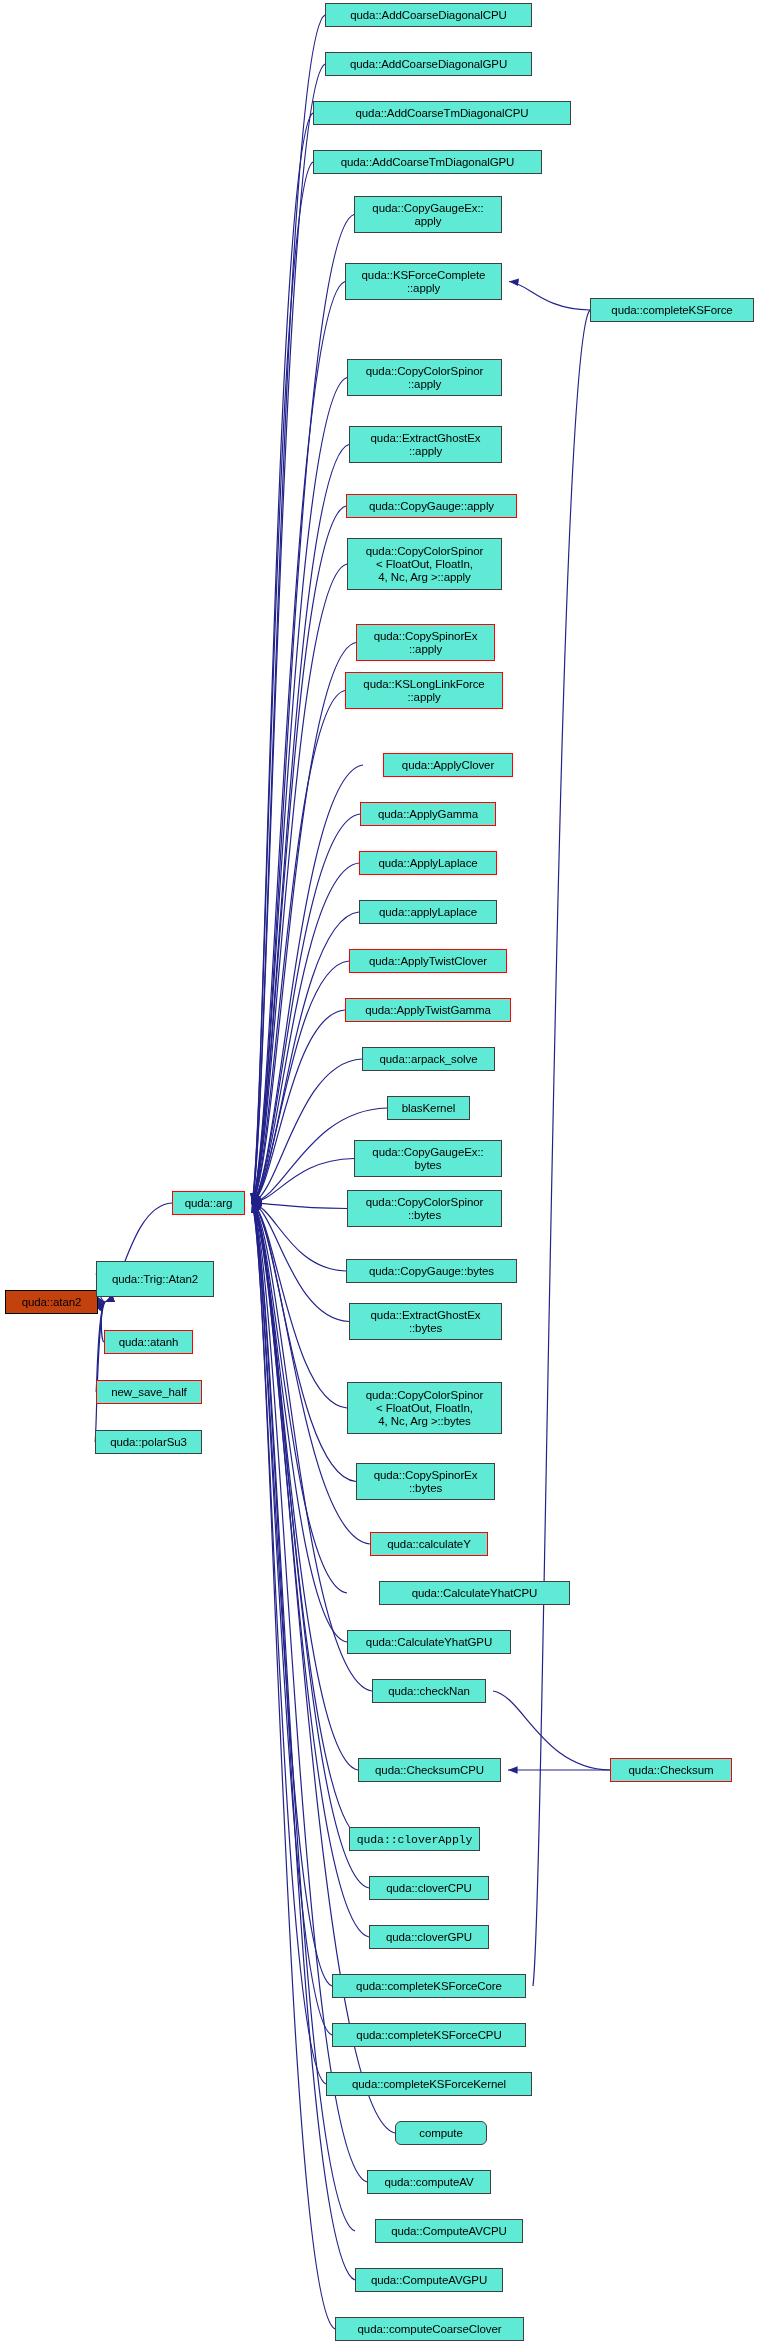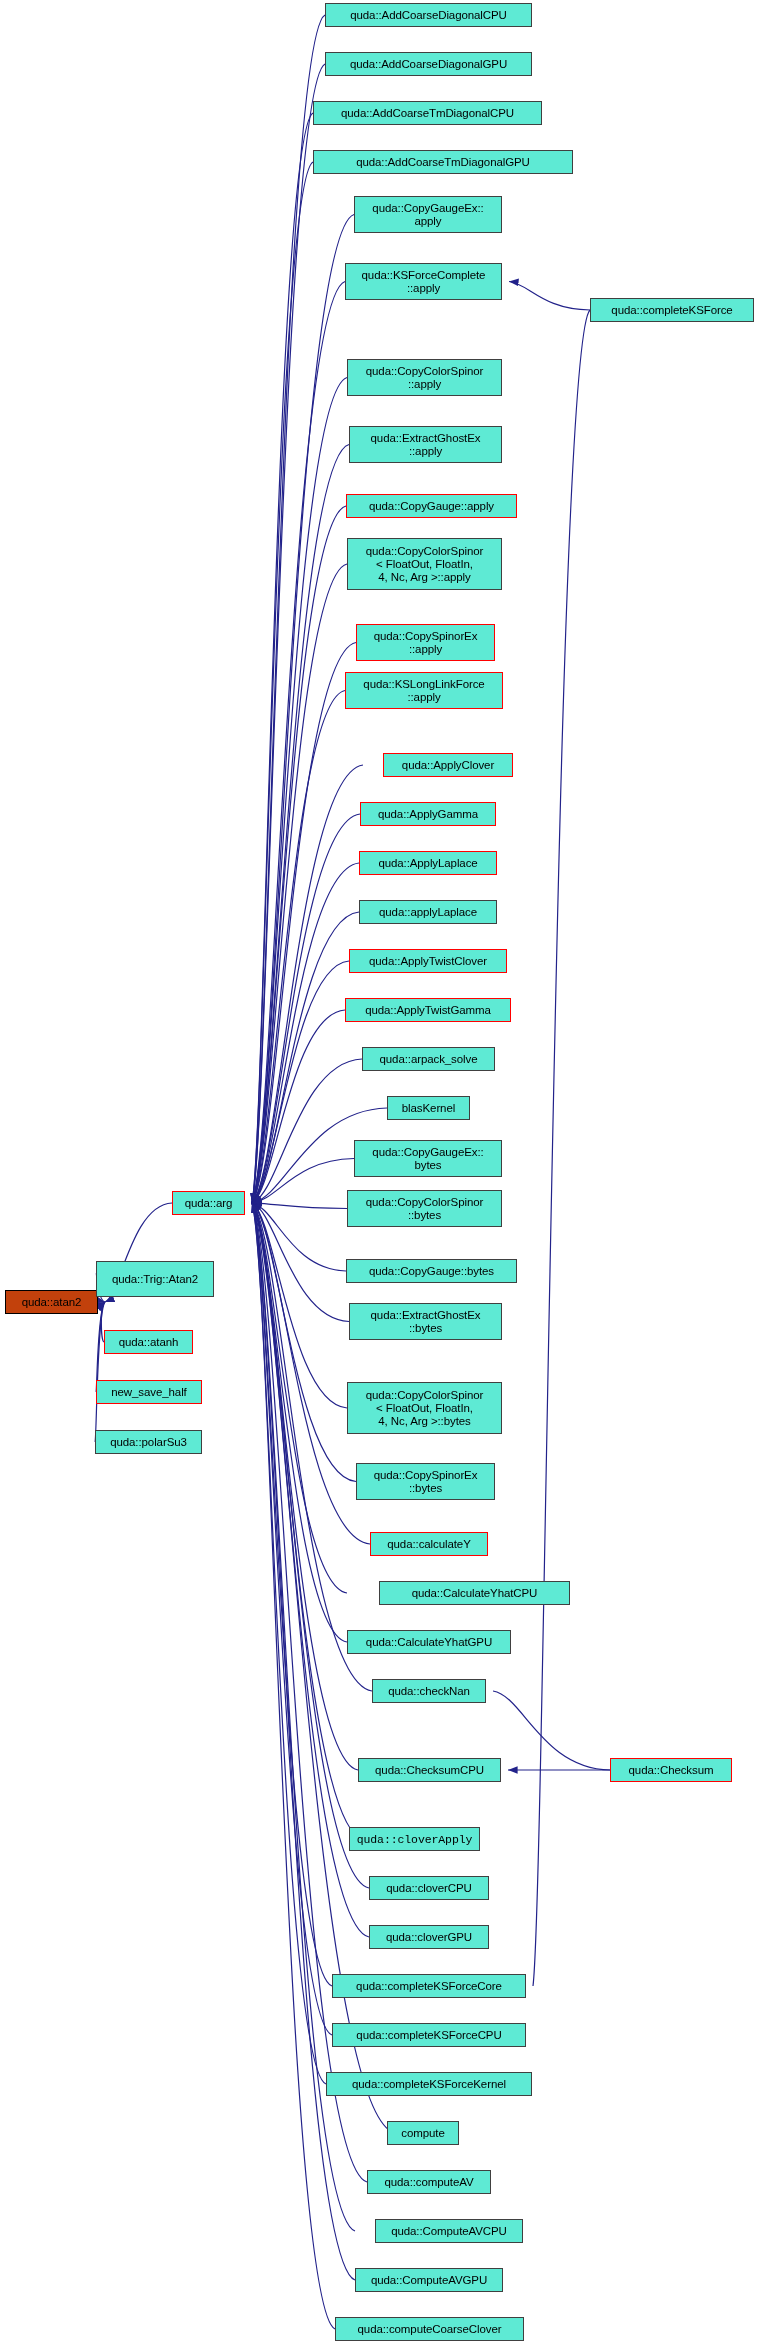--- a/index.html
+++ b/index.html
@@ -107,22 +107,22 @@
   </svg>
   <div id="node-layer">
       <div class="node current" style="left: 5px; top: 1290px; width: 93px; height: 24px;">quda::atan2</div>
       <div class="node" style="left: 96px; top: 1261px; width: 118px; height: 36px;">quda::Trig::Atan2</div>
       <div class="node red" style="left: 104px; top: 1330px; width: 89px; height: 24px;">quda::atanh</div>
       <div class="node red" style="left: 96px; top: 1380px; width: 106px; height: 24px;">new_save_half</div>
       <div class="node" style="left: 95px; top: 1430px; width: 107px; height: 24px;">quda::polarSu3</div>
       <div class="node red" style="left: 172px; top: 1191px; width: 73px; height: 24px;">quda::arg</div>
       <div class="node" style="left: 325px; top: 3px; width: 207px; height: 24px;">quda::AddCoarseDiagonalCPU</div>
       <div class="node" style="left: 325px; top: 52px; width: 207px; height: 24px;">quda::AddCoarseDiagonalGPU</div>
-      <div class="node" style="left: 313px; top: 101px; width: 229px; height: 24px;">quda::AddCoarseTmDiagonalCPU</div>
-      <div class="node" style="left: 313px; top: 150px; width: 260px; height: 24px;">quda::AddCoarseTmDiagonalGPU</div>
+      <div class="node" style="left: 313px; top: 101px; width: 258px; height: 24px;">quda::AddCoarseTmDiagonalCPU</div>
+      <div class="node" style="left: 313px; top: 150px; width: 229px; height: 24px;">quda::AddCoarseTmDiagonalGPU</div>
       <div class="node" style="left: 354px; top: 196px; width: 148px; height: 37px;">quda::CopyGaugeEx::
 apply</div>
       <div class="node" style="left: 345px; top: 263px; width: 157px; height: 37px;">quda::KSForceComplete
 ::apply</div>
       <div class="node" style="left: 347px; top: 359px; width: 155px; height: 37px;">quda::CopyColorSpinor
 ::apply</div>
       <div class="node" style="left: 349px; top: 426px; width: 153px; height: 37px;">quda::ExtractGhostEx
 ::apply</div>
       <div class="node red" style="left: 346px; top: 494px; width: 171px; height: 24px;">quda::CopyGauge::apply</div>
       <div class="node" style="left: 347px; top: 538px; width: 155px; height: 52px;">quda::CopyColorSpinor
@@ -156,21 +156,21 @@
       <div class="node" style="left: 347px; top: 1581px; width: 191px; height: 24px; margin-left: 32px;">quda::CalculateYhatCPU</div>
       <div class="node" style="left: 347px; top: 1630px; width: 164px; height: 24px;">quda::CalculateYhatGPU</div>
       <div class="node" style="left: 372px; top: 1679px; width: 114px; height: 24px;">quda::checkNan</div>
       <div class="node" style="left: 358px; top: 1758px; width: 143px; height: 24px;">quda::ChecksumCPU</div>
       <div class="node" style="left: 349px; top: 1827px; width: 131px; height: 24px; font-family: Liberation Mono, monospace;">quda::cloverApply</div>
       <div class="node" style="left: 369px; top: 1876px; width: 120px; height: 24px;">quda::cloverCPU</div>
       <div class="node" style="left: 369px; top: 1925px; width: 120px; height: 24px;">quda::cloverGPU</div>
       <div class="node" style="left: 332px; top: 1974px; width: 194px; height: 24px;">quda::completeKSForceCore</div>
       <div class="node" style="left: 332px; top: 2023px; width: 194px; height: 24px;">quda::completeKSForceCPU</div>
       <div class="node" style="left: 326px; top: 2072px; width: 206px; height: 24px;">quda::completeKSForceKernel</div>
-      <div class="node" style="left: 387px; top: 2121px; width: 72px; height: 24px;">compute</div>
+      <div class="node" style="left: 395px; top: 2121px; width: 92px; height: 24px; border-radius: 6px;">compute</div>
       <div class="node" style="left: 367px; top: 2170px; width: 124px; height: 24px;">quda::computeAV</div>
       <div class="node" style="left: 355px; top: 2219px; width: 148px; height: 24px; margin-left: 20px;">quda::ComputeAVCPU</div>
       <div class="node" style="left: 355px; top: 2268px; width: 148px; height: 24px;">quda::ComputeAVGPU</div>
       <div class="node" style="left: 335px; top: 2317px; width: 189px; height: 24px;">quda::computeCoarseClover</div>
       <div class="node" style="left: 590px; top: 298px; width: 164px; height: 24px;">quda::completeKSForce</div>
       <div class="node red" style="left: 610px; top: 1758px; width: 122px; height: 24px;">quda::Checksum</div>
     </div>
 </div>
 
 </body></html>

